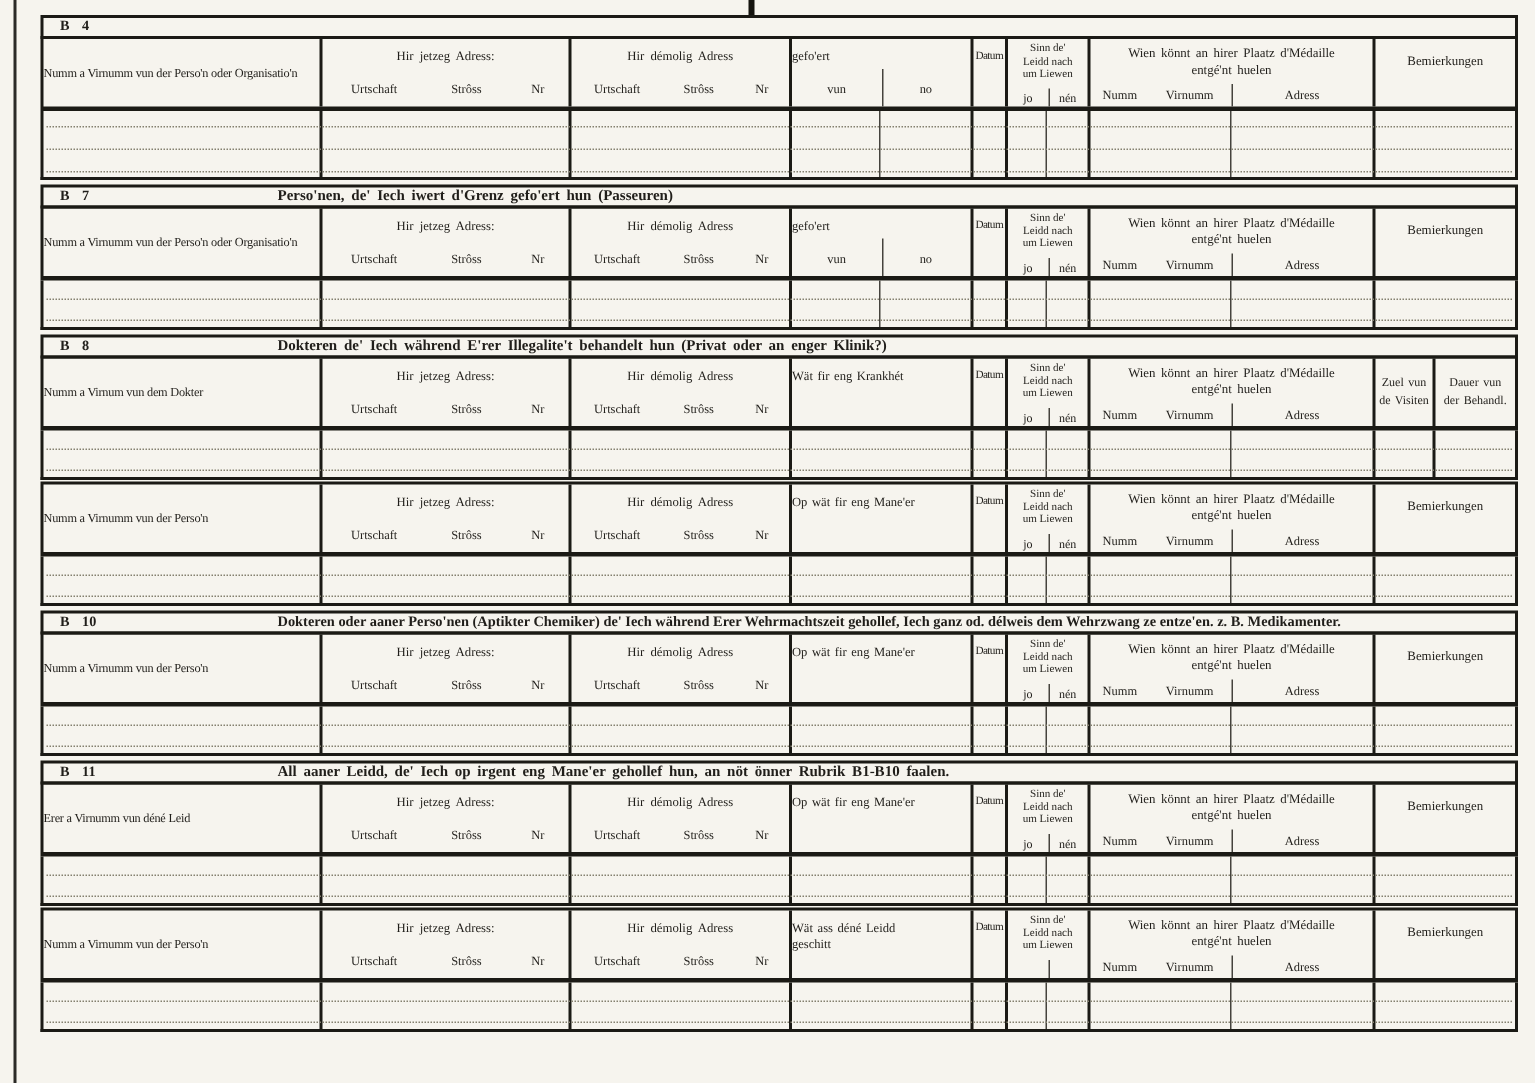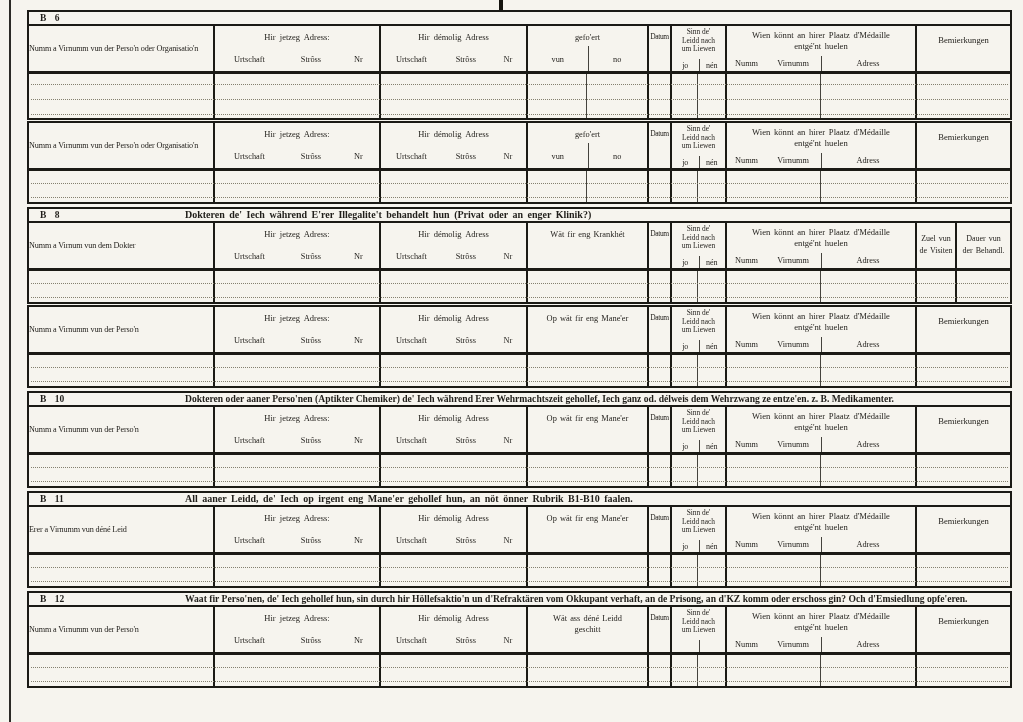--- a/index.html
+++ b/index.html
@@ -19,21 +19,21 @@
   .sec-title.long{font-size:9.6px;word-spacing:0}
   .header{display:grid;height:50px;margin-top:-2px;border:2px solid #1b1a15;border-bottom:3px solid #1b1a15;position:relative}
   .hcell{border-left:2px solid #1b1a15;position:relative;font-size:8.5px;overflow:visible}
   .hcell:first-child{border-left:none}
   .namecell{display:flex;align-items:center;justify-content:center}
   .name-label{font-size:8.2px;letter-spacing:-0.15px;white-space:nowrap;overflow:hidden;width:100%}
   .g-label{margin-top:6px;text-align:center;word-spacing:2px}
   .g-subrow{position:absolute;bottom:7px;left:0;right:0;display:flex}
   .g-sub{text-align:center;font-size:8.3px}
   .g-sub.s0{width:42%}.g-sub.s1{width:33%}.g-sub.s2{width:25%}
-  .m-label{margin-top:7px;text-align:center;line-height:1.25}
+  .m-label{margin-top:7px;text-align:left;line-height:1.25}
   .m-line{font-size:8.4px;word-spacing:1px}
   .m-subrow{position:absolute;bottom:7px;left:0;right:0;display:flex}
   .m-sub{width:50%;text-align:center;font-size:8.3px}
   .middle .subdiv{position:absolute;left:50%;top:20px;bottom:0;width:1px;background:#45433d}
   .datum{padding-top:6px;text-align:center;font-size:7.5px;letter-spacing:-0.4px}
   .s-label{margin-top:2px;text-align:center;line-height:1.15}
   .s-line{font-size:7.4px;white-space:nowrap}
   .s-subrow{position:absolute;bottom:1px;left:0;right:0;display:flex}
   .s-sub{width:50%;text-align:center;font-size:8px}
   .sinn .subdiv{position:absolute;left:50%;top:33px;bottom:0;width:1px;background:#45433d}
@@ -55,21 +55,21 @@
   .dotline{position:absolute;left:2px;right:2px;height:0;border-top:1px dotted #84806f}
 </style>
 </head>
 <body>
 
 <div id="scan-left-line"></div>
 <div id="reg-mark"></div>
 <div id="table">
     <div class="section">
       <div class="titlebar">
-        <div class="sec-id">B 6</div>
+        <div class="sec-id">B 4</div>
       </div>
       <div class="header" style="grid-template-columns: 184px 166px 147px 121px 23px 55px 190px 95px;">
         <div class="hcell namecell">
           <div class="name-label">Numm a Virnumm vun der Perso'n oder Organisatio'n</div>
         </div>
         <div class="hcell group">
           <div class="g-label">Hir jetzeg Adress:</div>
           <div class="g-subrow">
             <div class="g-sub s0">Urtschaft</div>
             <div class="g-sub s1">Strôss</div>
@@ -137,20 +137,24 @@
         <div class="vline" style="left: 886px;"></div>
         <div class="vline thin" style="left: 668px;"></div>
         <div class="vline thin" style="left: 791px;"></div>
         <div class="vline thin" style="left: 557px;"></div>
         <div class="dotline" style="top: 10px;"></div>
         <div class="dotline" style="top: 25px;"></div>
         <div class="dotline" style="top: 40px;"></div>
       </div>
     </div>
     <div class="section">
+      <div class="titlebar">
+        <div class="sec-id">B 7</div>
+        <div class="sec-title">Perso'nen, de' Iech iwert d'Grenz gefo'ert hun (Passeuren)</div>
+      </div>
       <div class="header" style="grid-template-columns: 184px 166px 147px 121px 23px 55px 190px 95px;">
         <div class="hcell namecell">
           <div class="name-label">Numm a Virnumm vun der Perso'n oder Organisatio'n</div>
         </div>
         <div class="hcell group">
           <div class="g-label">Hir jetzeg Adress:</div>
           <div class="g-subrow">
             <div class="g-sub s0">Urtschaft</div>
             <div class="g-sub s1">Strôss</div>
             <div class="g-sub s2">Nr</div>
@@ -526,24 +530,20 @@
         <div class="vline" style="left: 641px;"></div>
         <div class="vline" style="left: 696px;"></div>
         <div class="vline" style="left: 886px;"></div>
         <div class="vline thin" style="left: 668px;"></div>
         <div class="vline thin" style="left: 791px;"></div>
         <div class="dotline" style="top: 12px;"></div>
         <div class="dotline" style="top: 26px;"></div>
       </div>
     </div>
     <div class="section">
-      <div class="titlebar">
-        <div class="sec-id">B 12</div>
-        <div class="sec-title long">Waat fir Perso'nen, de' Iech gehollef hun, sin durch hir Höllefsaktio'n un d'Refraktären vom Okkupant verhaft, an de Prisong, an d'KZ komm oder erschoss gin? Och d'Emsiedlung opfe'eren.</div>
-      </div>
       <div class="header" style="grid-template-columns: 184px 166px 147px 121px 23px 55px 190px 95px;">
         <div class="hcell namecell">
           <div class="name-label">Numm a Virnumm vun der Perso'n</div>
         </div>
         <div class="hcell group">
           <div class="g-label">Hir jetzeg Adress:</div>
           <div class="g-subrow">
             <div class="g-sub s0">Urtschaft</div>
             <div class="g-sub s1">Strôss</div>
             <div class="g-sub s2">Nr</div>

